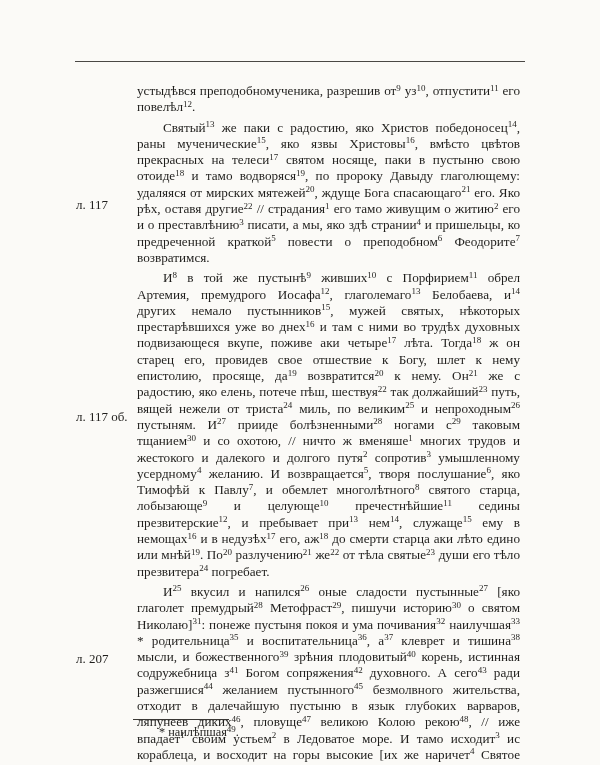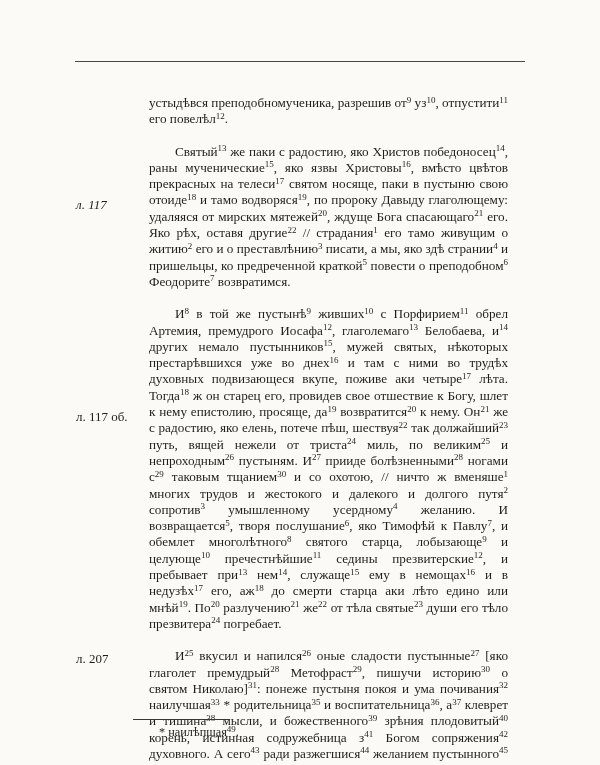--- a/index.html
+++ b/index.html
@@ -26,31 +26,31 @@
   }
   .header-rule{
     position:absolute;top:61px;left:75px;width:450px;height:0;
     border-top:1px solid #4a4845;
   }
   .text-block{
     position:absolute;top:79px;left:133px;width:391px;
     font-size:13.2px;line-height:16.3px;
     text-align:justify;
   }
-  .text-block p{margin:16px;}
+  .text-block p{margin:4px;}
   .text-block p.indent{text-indent:26px;font-family:Liberation Serif, serif;}
   sup{
     font-size:9px;line-height:0;vertical-align:baseline;
     position:relative;top:-4.5px;
   }
   .margin-note{
     position:absolute;left:76px;width:55px;
     font-size:13px;white-space:nowrap;
   }
-  .note-1{top:197px;font-style:italic;}
+  .note-1{top:197px;}
   .note-2{top:409px;}
   .note-3{top:651px;}
   .footnote-rule{
     position:absolute;top:719px;left:133px;width:96px;height:0;
     border-top:1px solid #3a3835;
   }
   .footnote{
     position:absolute;top:725px;left:133px;width:391px;
     font-size:12.3px;line-height:15px;text-indent:26px;
   }

